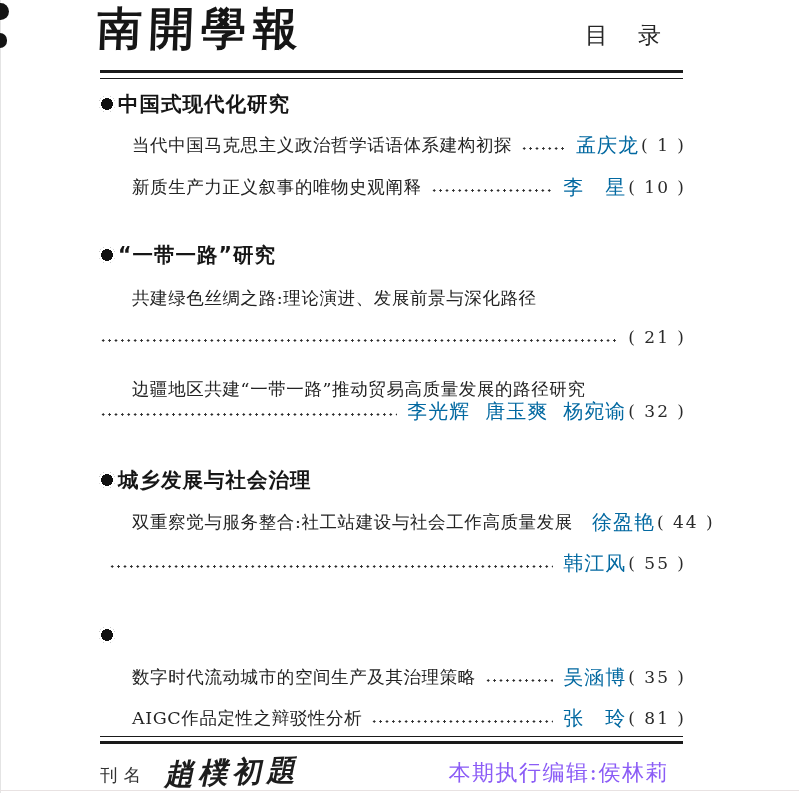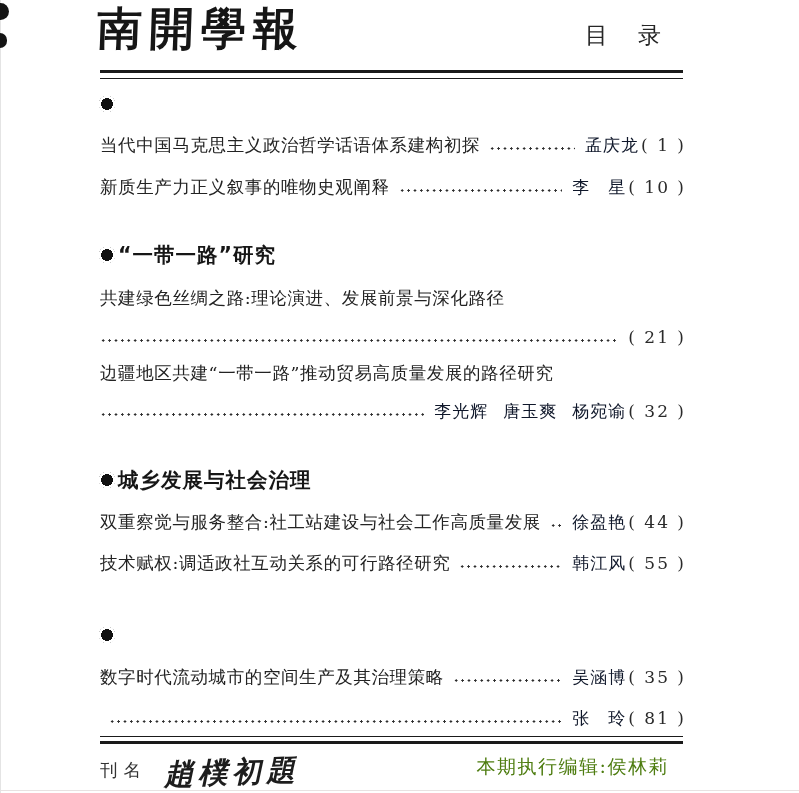--- a/index.html
+++ b/index.html
@@ -39,61 +39,62 @@
   }
   .bullet{
     flex:0 0 auto;width:16px;height:16px;border-radius:50%;margin-right:3px;
     background:radial-gradient(circle,#111 0 51%,#fff 52% 70%,#111 71% 100%);
   }
   .entry{
     position:absolute;left:100px;width:586px;
     display:flex;align-items:center;height:22px;
     font-size:17.5px;color:#232323;letter-spacing:0.6px;
   }
-  .etitle{flex:0 0 auto;white-space:nowrap;}
+  .etitle{flex:0 0 auto;white-space:nowrap;margin-left:32px;}
   .leader{
     flex:1 1 auto;height:7px;margin:6px 10px 0 9px;align-self:center;
     background-image:radial-gradient(circle,#2d2d2d 1.05px,rgba(0,0,0,0) 1.35px);
     background-size:6.4px 7px;background-repeat:repeat-x;background-position:left center;
   }
   .authors{flex:0 0 auto;display:flex;gap:15px;white-space:nowrap;
-    font-size:17px;color:#0f172a;letter-spacing:1px;}
+    font-size:20px;color:#0369a1;letter-spacing:1px;}
   .pageno{flex:0 0 auto;white-space:nowrap;font-size:17px;color:#2a2a2a;
     letter-spacing:2px;margin-left:2px;}
   
   .footer{
     position:absolute;left:100px;top:750px;width:585px;height:42px;
     display:flex;justify-content:space-between;align-items:flex-end;
   }
-  .footer-left{display:flex;align-items:center;gap:17px;}
+  .footer-left{display:flex;align-items:flex-end;gap:17px;}
   .kanming{font-size:17.5px;color:#333;letter-spacing:6px;margin-bottom:5px;}
   .signature{
     font-size:29px;font-weight:700;font-style:italic;color:#1d1d1d;
     letter-spacing:5px;transform:rotate(-2deg);margin-bottom:-1px;
     font-family:"DejaVu Serif","Liberation Serif",serif;
   }
-  .editor{font-size:19px;color:#4d7c0f;letter-spacing:1.5px;margin-bottom:12px;padding-right:16px;}
+  .editor{font-size:22px;color:#8b5cf6;letter-spacing:1.5px;margin-bottom:4px;padding-right:16px;}
 </style>
 </head>
 <body>
 
 <div class="edge-left"></div>
 <div class="edge-bottom"></div>
 <div class="scan-mark m1"></div>
 <div class="scan-mark m2"></div>
 
 <div class="logo">南開學報</div>
 <div class="toc-title">
   <span>目</span>
   <span>录</span>
 </div>
 <div class="rule rule-top"></div>
 
 <div class="sec-header" style="top:92px">
   <span class="bullet"></span>
+  <span>中国式现代化研究</span>
 </div>
 <div class="entry" style="top:134px">
   <span class="etitle">当代中国马克思主义政治哲学话语体系建构初探</span>
   <span class="leader"></span>
   <span class="authors">
       <span>孟庆龙</span>
     </span>
   <span class="pageno">( 1 )</span>
 </div>
 <div class="entry" style="top:176px">
@@ -109,21 +110,21 @@
   <span class="bullet"></span>
   <span>“一带一路”研究</span>
 </div>
 <div class="entry" style="top:287px">
   <span class="etitle">共建绿色丝绸之路:理论演进、发展前景与深化路径</span>
 </div>
 <div class="entry" style="top:326px">
   <span class="leader" style="margin-left:0"></span>
   <span class="pageno">( 21 )</span>
 </div>
-<div class="entry" style="top:362px">
+<div class="entry" style="top:378px">
   <span class="etitle">边疆地区共建“一带一路”推动贸易高质量发展的路径研究</span>
 </div>
 <div class="entry" style="top:400px">
   <span class="leader" style="margin-left:0"></span>
   <span class="authors">
     <span>李光辉</span>
     <span>唐玉爽</span>
     <span>杨宛谕</span>
   </span>
   <span class="pageno">( 32 )</span>
@@ -135,40 +136,40 @@
 </div>
 <div class="entry" style="top:511px">
   <span class="etitle">双重察觉与服务整合:社工站建设与社会工作高质量发展</span>
   <span class="leader"></span>
   <span class="authors">
       <span>徐盈艳</span>
     </span>
   <span class="pageno">( 44 )</span>
 </div>
 <div class="entry" style="top:552px">
-  <span class="etitle">技术赋权:调适政社互动关系的可行路径研究</span>
   <span class="leader"></span>
   <span class="authors">
       <span>韩江风</span>
     </span>
   <span class="pageno">( 55 )</span>
 </div>
 
 <div class="sec-header" style="top:623px">
   <span class="bullet"></span>
 </div>
 <div class="entry" style="top:666px">
   <span class="etitle">数字时代流动城市的空间生产及其治理策略</span>
   <span class="leader"></span>
   <span class="authors">
       <span>吴涵博</span>
     </span>
   <span class="pageno">( 35 )</span>
 </div>
 <div class="entry" style="top:707px">
+  <span class="etitle">AIGC作品定性之辩驳性分析</span>
   <span class="leader"></span>
   <span class="authors">
       <span>张　玲</span>
     </span>
   <span class="pageno">( 81 )</span>
 </div>
 
 <div class="rule rule-bottom"></div>
 
 <div class="footer">

